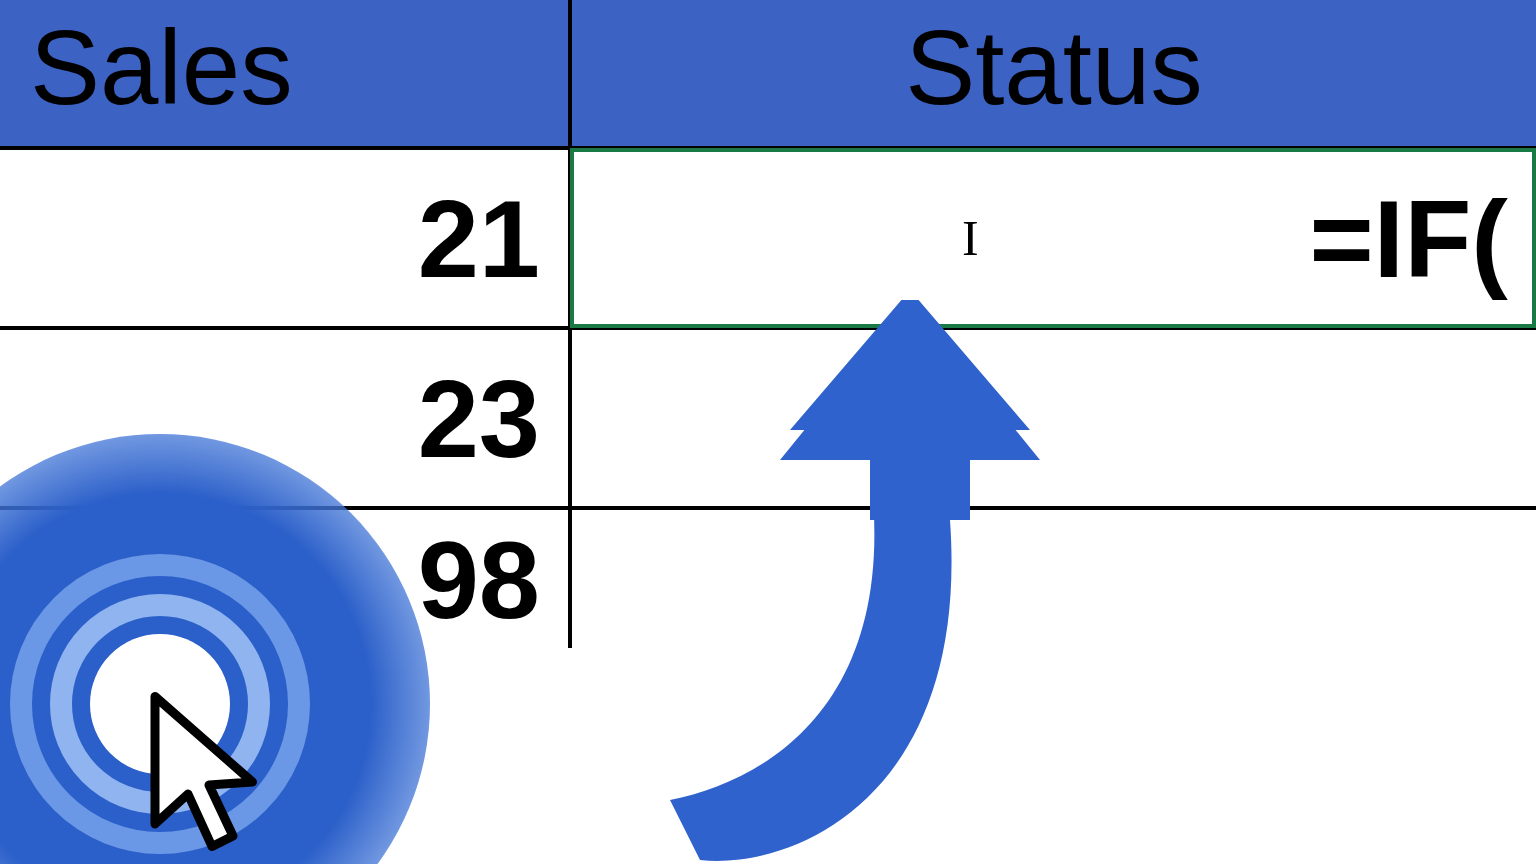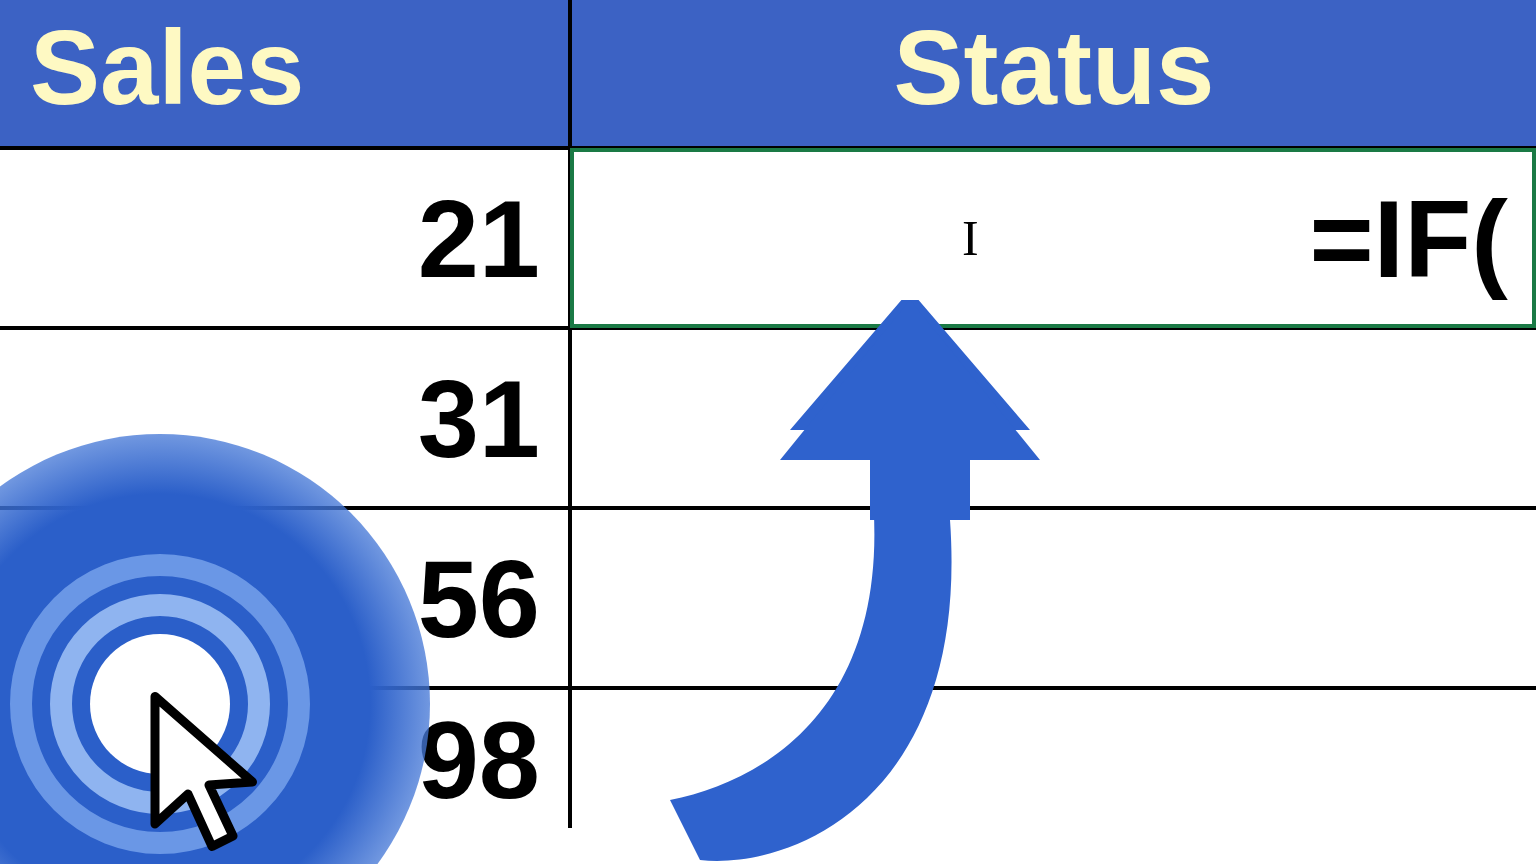--- a/index.html
+++ b/index.html
@@ -10,22 +10,22 @@
       font-family: Arial, Helvetica, sans-serif;
       position: relative;
       overflow: hidden;
     }
     .table {
       width: 100%;
       border-collapse: collapse;
     }
     .header-row td {
       background: #3c62c4;
-      color: #fef9c3;
-      font-weight: bold;
+      color: #000000;
+      font-weight: normal;
       font-size: 105px;
       padding: 8px 30px 18px 30px;
       border-right: 4px solid #000;
     }
     .header-row td:last-child { border-right: none; }
     .col-sales { width: 570px; text-align: left; }
     .col-status { width: 966px; text-align: center; margin-top: 40px; }
     .data-row td {
       font-size: 110px;
       font-weight: bold;
@@ -105,25 +105,21 @@
     <td class="col-status">Status</td>
   </tr>
   <tr class="data-row">
     <td class="sales-cell">21</td>
     <td class="status-cell active-cell">
       <span>=IF(</span>
       <span class="text-cursor">I</span>
     </td>
   </tr>
   <tr class="data-row">
-    <td class="sales-cell">31</td>
-    <td class="status-cell"></td>
-  </tr>
-  <tr class="data-row">
-    <td class="sales-cell">56</td>
+    <td class="sales-cell">23</td>
     <td class="status-cell"></td>
   </tr>
   <tr class="data-row last-row">
     <td class="sales-cell">98</td>
     <td class="status-cell"></td>
   </tr>
 </tbody>
   </table>
 
 <svg class="arrow-svg" viewBox="0 0 480 580">

